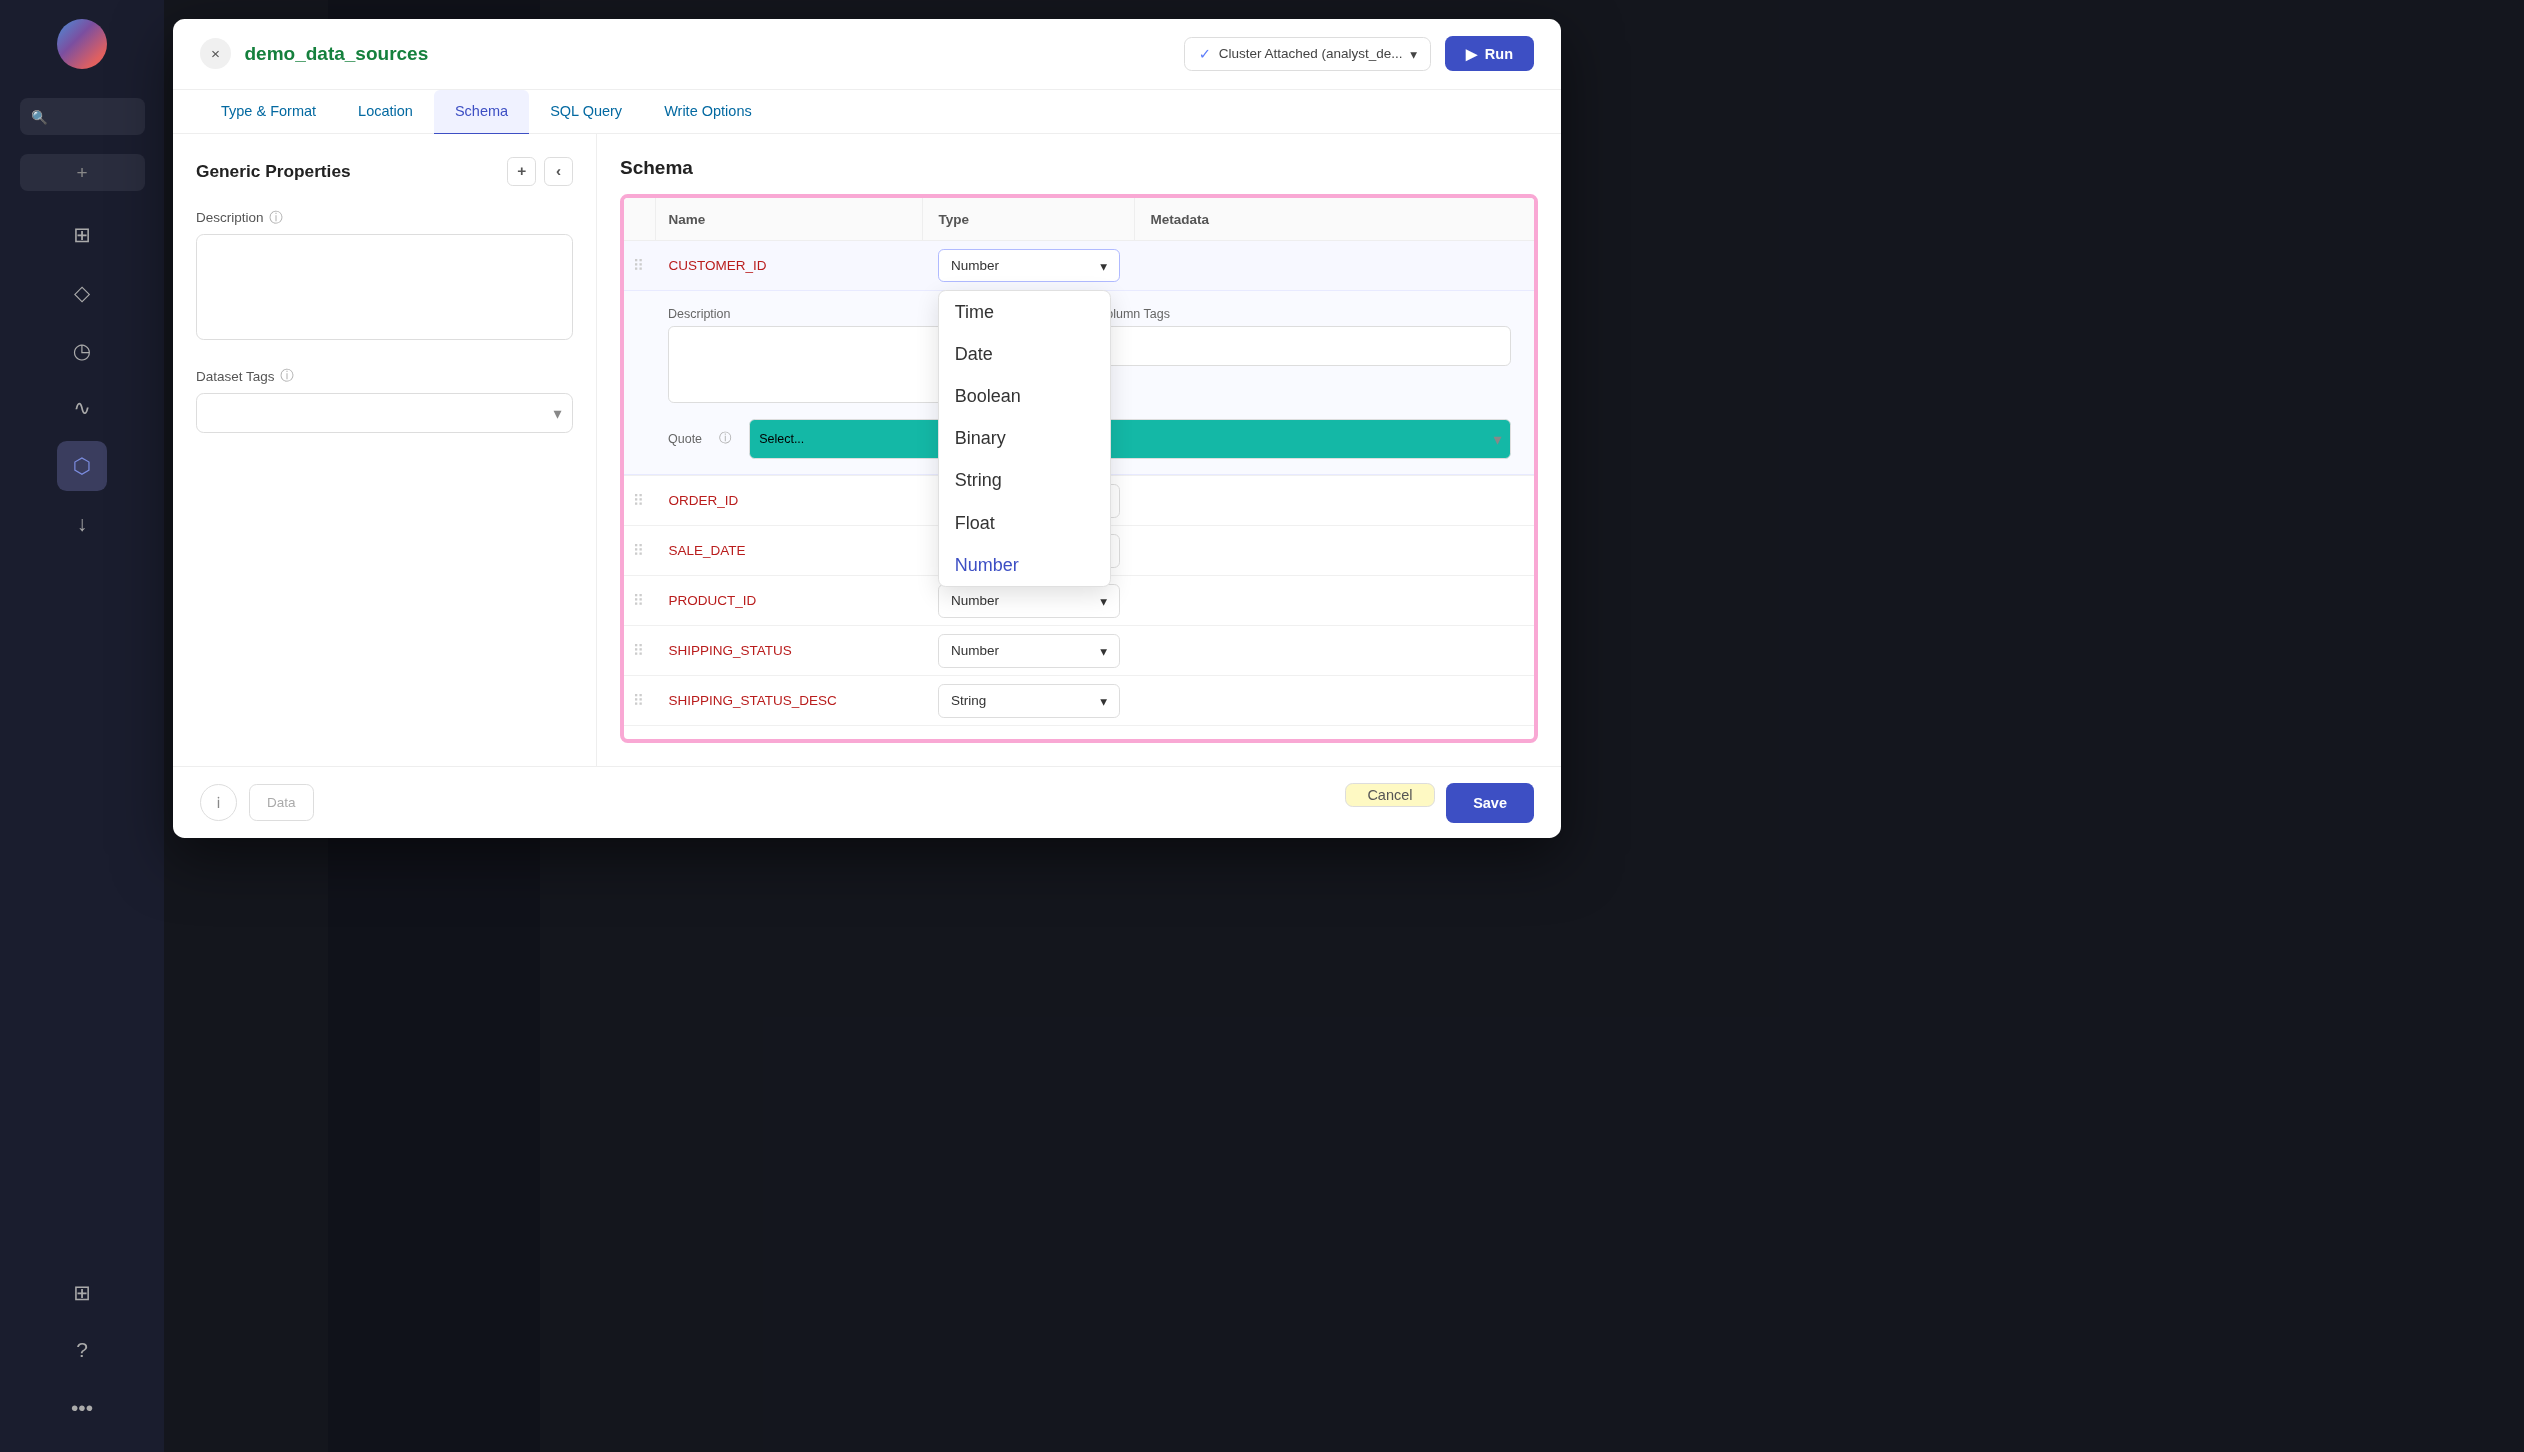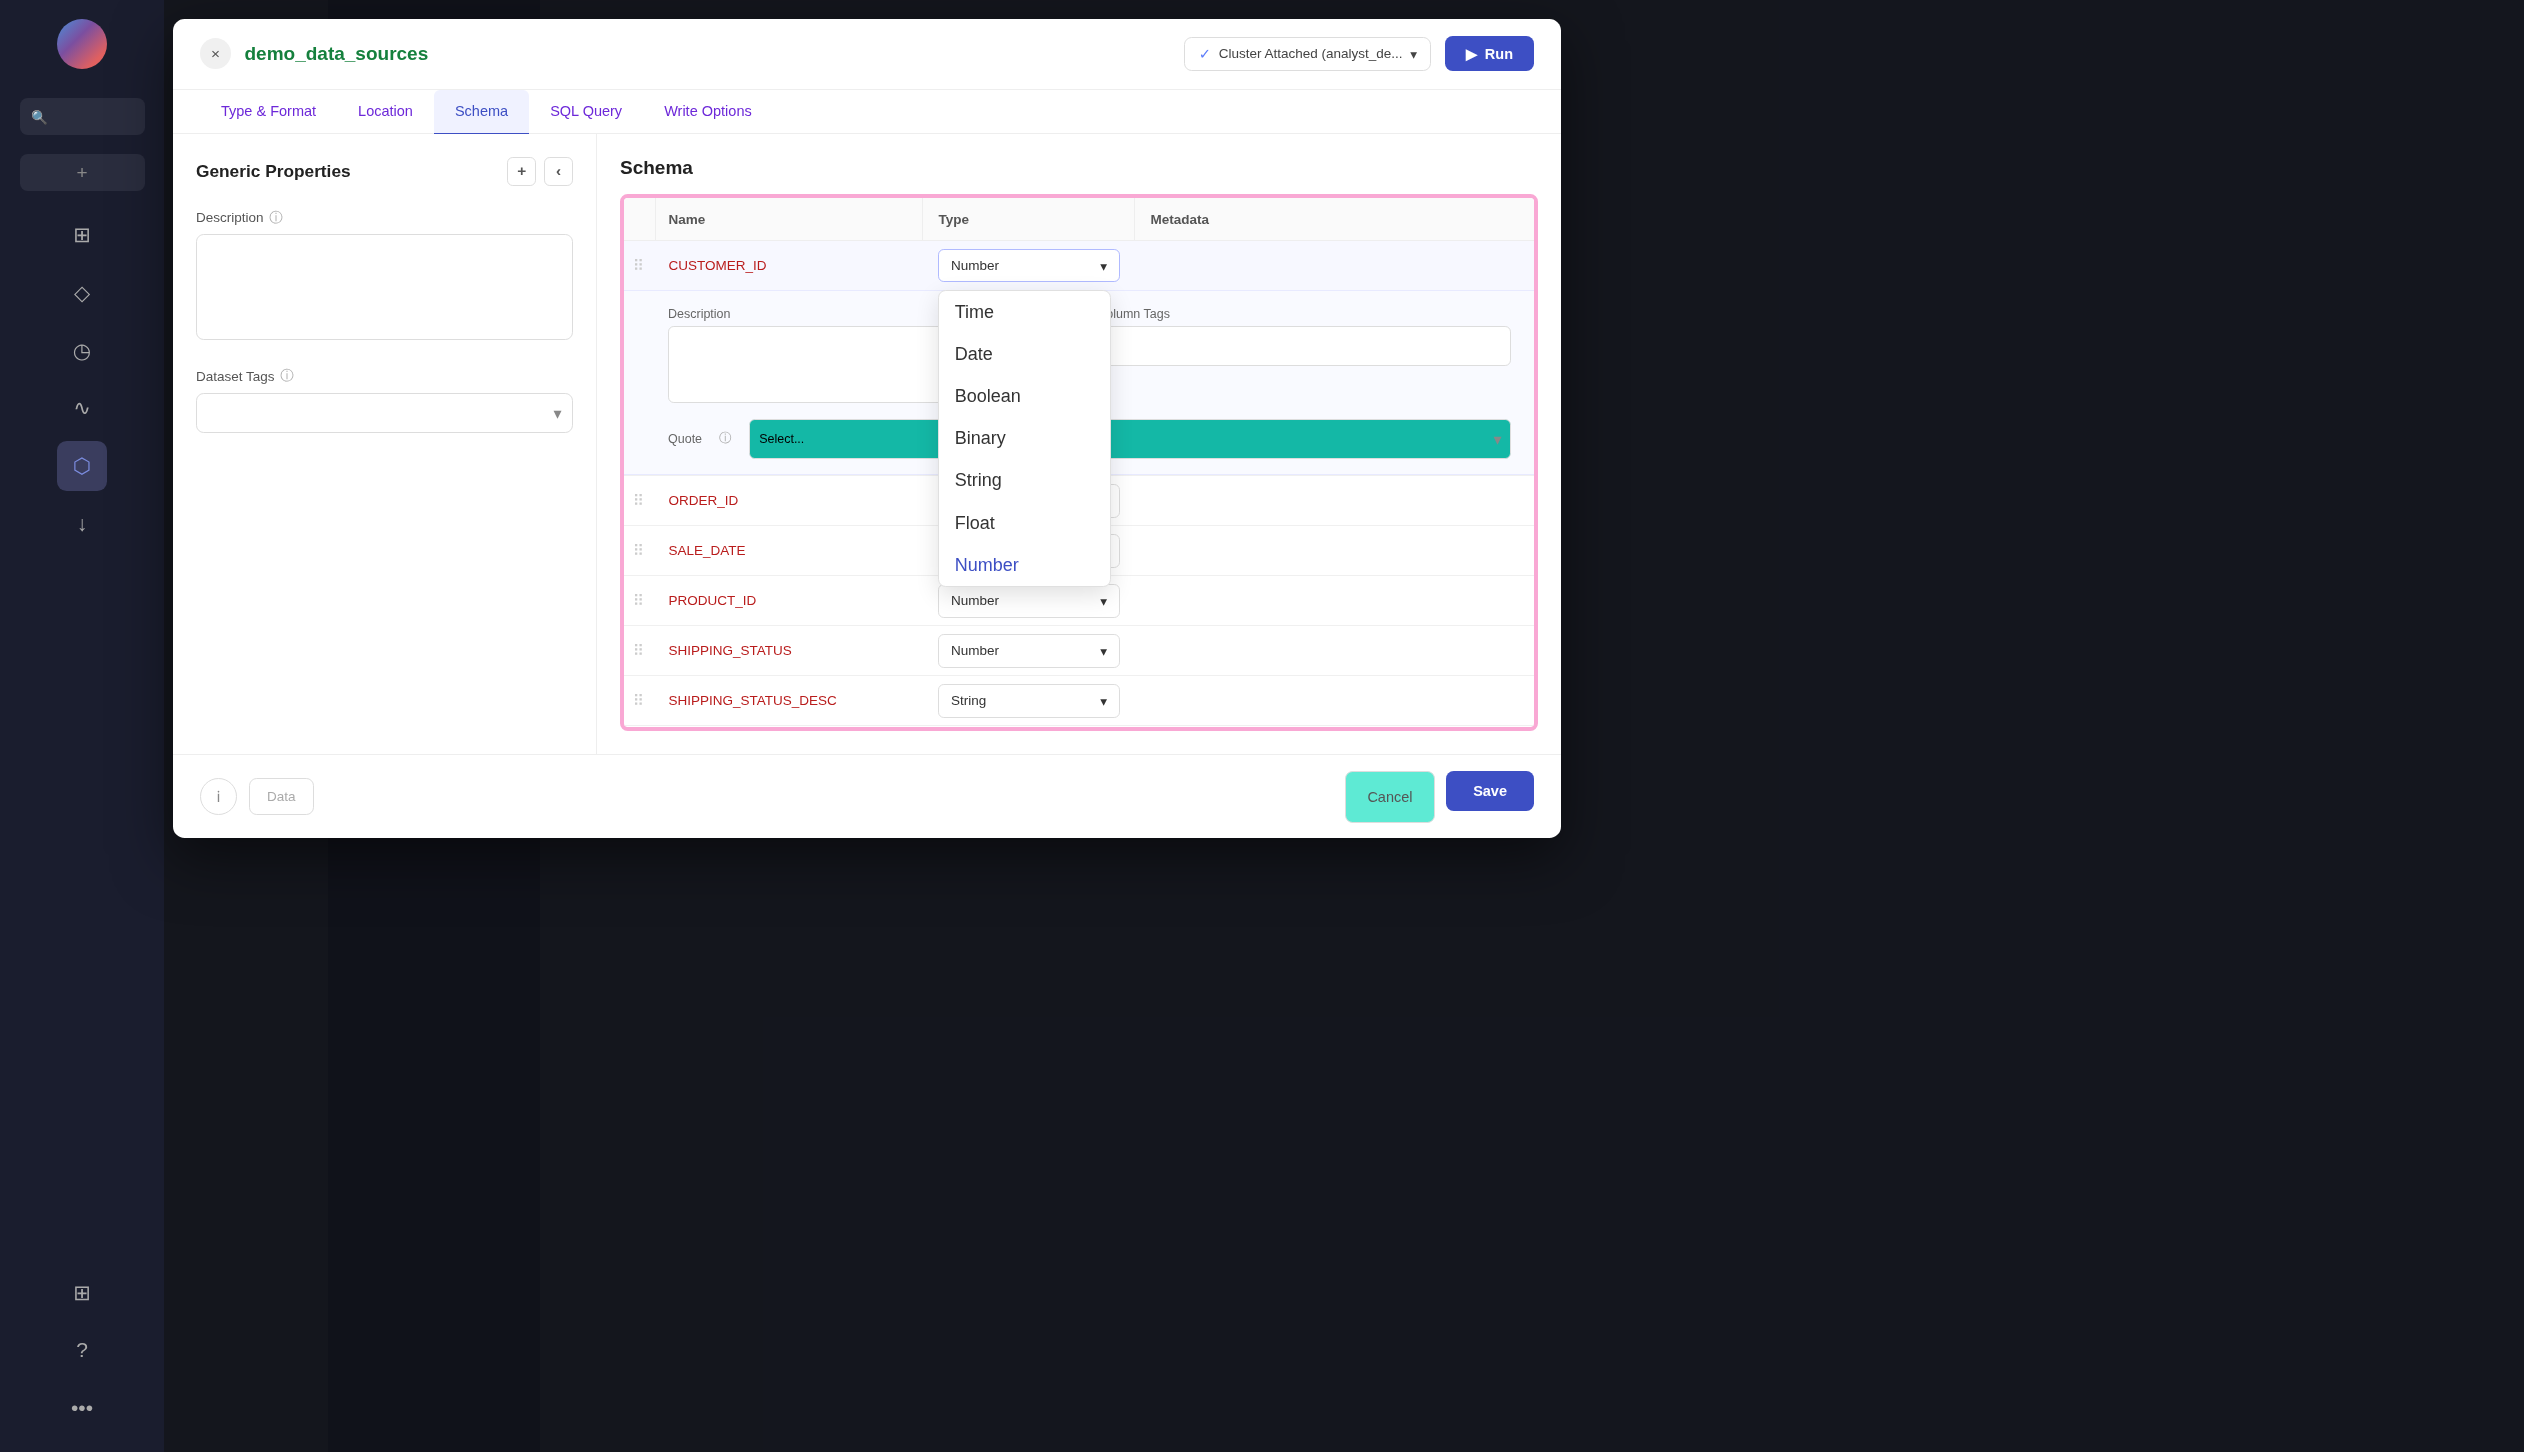--- a/index.html
+++ b/index.html
@@ -256,21 +256,21 @@
     
     .dialog-tabs {
       display: flex;
       padding: 0 27px;
       border-bottom: 1px solid #eee;
       flex-shrink: 0;
     }
     .tab {
       padding: 13.5px 21px;
       font-size: 14.5px;
-      color: #6d28d9;
+      color: #0369a1;
       cursor: pointer;
       border-bottom: 1.9px solid transparent;
       margin-bottom: -1px;
     }
     .tab.active {
       color: #3d4fc4;
       border-bottom: 1.9px solid #3d4fc4;
       background: #f0f2ff;
       border-radius: 5.8px 5.8px 0 0;
     }
@@ -589,27 +589,27 @@
       font-size: 13.5px;
       color: #aaa;
       background: #fff;
       cursor: default;
     }
     .footer-right {
       display: flex;
       gap: 11.6px;
     }
     .cancel-btn {
-      height: 52px;
+      height: 24px;
       border: 1px solid #ddd;
       border-radius: 7.7px;
       padding: 0 21px;
       font-size: 14.5px;
       color: #555;
-      background: #5eead4;
+      background: #fef9c3;
       cursor: pointer;
     }
     .save-btn {
       height: 40px;
       background: #3d4fc4;
       color: #fff;
       border: none;
       border-radius: 7.7px;
       padding: 0 27px;
       font-size: 14.5px;

